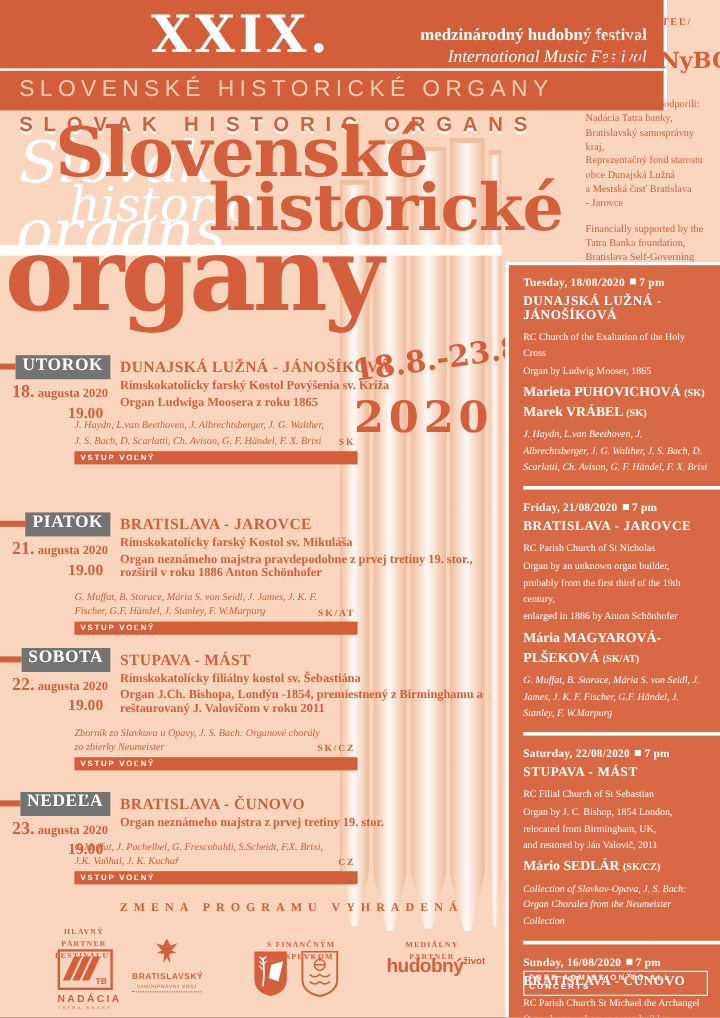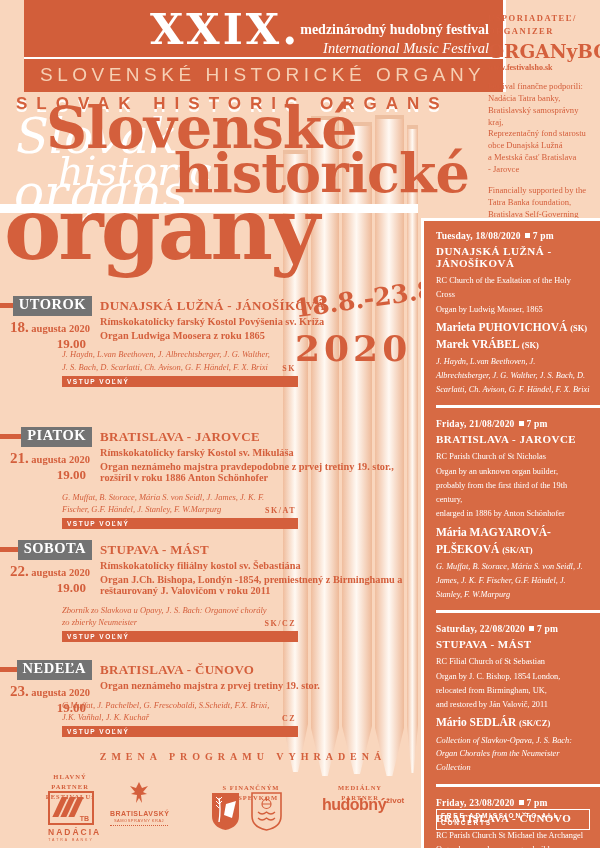--- a/index.html
+++ b/index.html
@@ -11,21 +11,21 @@
   .pipe{position:absolute;background:linear-gradient(90deg,#f0bd9d 0%,#fff9f3 48%,#eeb998 100%);
         border-top:4px solid #edbfa0;
         clip-path:polygon(0 0,100% 0,100% calc(100% - 48px),60% 100%,40% 100%,0 calc(100% - 48px));}
   .pipe.p1{left:283px;top:150px;width:25px;height:622px;}
   .pipe.p2{left:311px;top:116px;width:28px;height:660px;}
   .pipe.p3{left:342px;top:122px;width:30px;height:652px;}
   .pipe.p4{left:375px;top:115px;width:29px;height:661px;}
   .pipe.p5{left:407px;top:125px;width:11px;height:648px;}
 
   
-  .band{position:absolute;left:0;top:0;width:482px;height:92px;background:#d25e3a;border-right:3px solid #fff;margin-left:24px;}
+  .band{position:absolute;left:0;top:0;width:556px;height:92px;background:#d25e3a;border-right:3px solid #fff;}
   .xxix{position:absolute;left:126px;top:8px;font-family:"DejaVu Serif",serif;font-weight:bold;
         font-size:43px;letter-spacing:3px;color:#fff;line-height:1;}
   .fest-lines{position:absolute;right:14px;top:21px;text-align:right;color:#fff;line-height:1.25;}
   .fl-sk{font-weight:bold;font-size:14px;}
   .fl-en{font-style:italic;font-size:14.5px;}
   .band-rule{position:absolute;left:0;top:57px;width:100%;height:2px;background:#fff;}
   .band-title{position:absolute;left:16px;top:64px;width:460px;font-family:"Liberation Sans",sans-serif;
         font-weight:normal;font-size:19px;letter-spacing:4.5px;color:#f6d0b4;white-space:nowrap;}
   .slovak-row{position:absolute;left:16px;top:94px;width:460px;font-family:"Liberation Sans",sans-serif;
         font-weight:bold;font-size:17px;letter-spacing:9px;color:#d45f3c;white-space:nowrap;
@@ -398,21 +398,21 @@
           <div class="sb-perf">
                 <span>Mário SEDLÁR</span>
                 <span class="c">(SK/CZ)</span>
               </div>
           </div>
           <div class="sb-program">Collection of Slavkov-Opava, J. S. Bach: Organ Chorales from the Neumeister Collection</div>
           <div class="sb-divider"></div>
         </div>
         <div class="sb-event">
           <div class="sb-date">
-            <span>Friday, 23/08/2020</span><span class="sq"></span><span>7 pm</span>
+            <span>Sunday, 16/08/2020</span><span class="sq"></span><span>7 pm</span>
           </div>
           <div class="sb-city">BRATISLAVA - ČUNOVO</div>
           <div class="sb-details">RC Parish Church St Michael the Archangel
 Organ by an unknown organ builder
 from the first third of the 19th century</div>
 
         </div>
       </div>
     <div class="free-bar">FREE ADMISSION TO ALL CONCERTS</div>
   </div>

